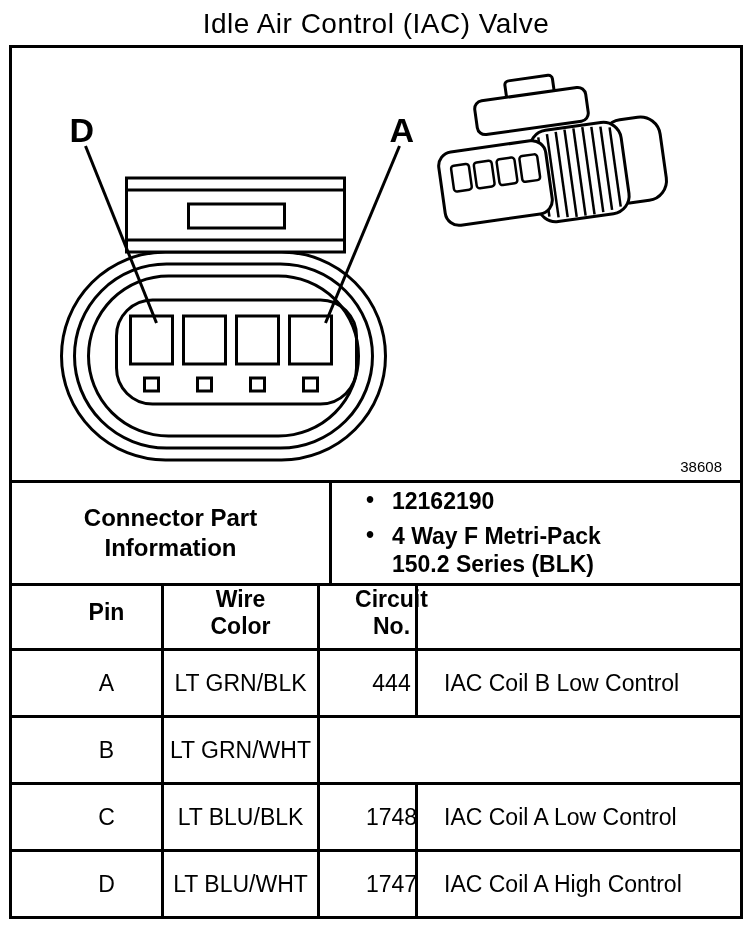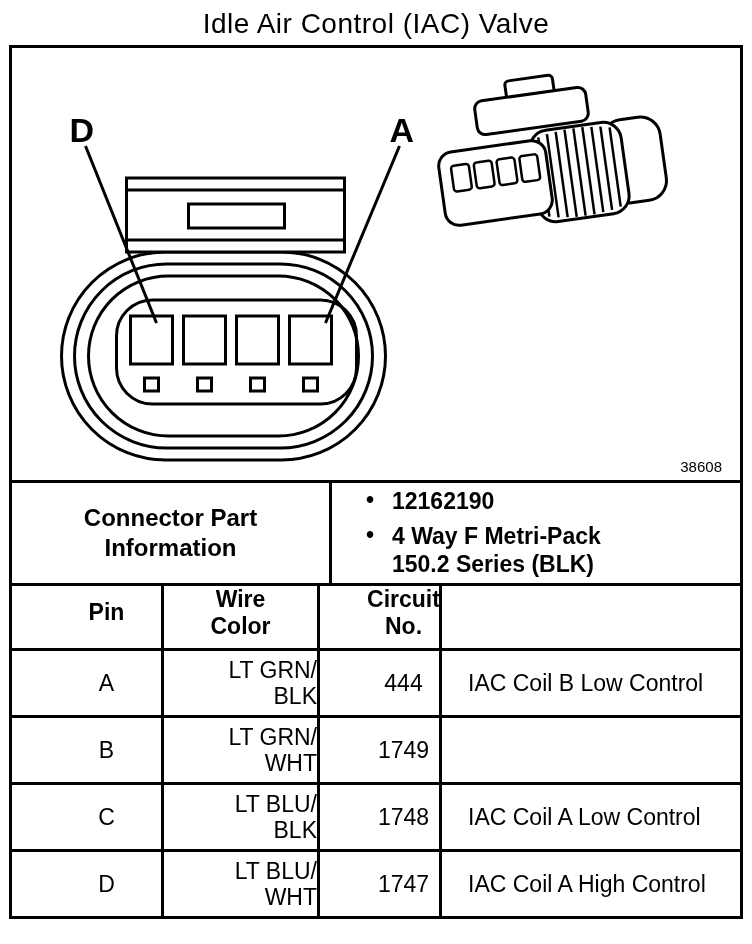--- a/index.html
+++ b/index.html
@@ -66,31 +66,31 @@
   }
   .data-row {
     display: flex;
     height: 67px;
     border-bottom: 3px solid #000;
     font-size: 23px; line-height: 1.15;
   }
   .data-row:last-child { border-bottom: none; height: 64px; }
   .col-pin     { width: 112px; border-right: 3px solid #000; margin-left: 40px; }
   .col-wire    { width: 156px; border-right: 3px solid #000; }
-  .col-circuit { width: 122px; border-right: 3px solid #000; padding-left: 48px; }
+  .col-circuit { width: 98px; border-right: 3px solid #000; padding-left: 48px; }
   .col-func    { flex: 1; }
   .hcell {
     display: flex; flex-direction: column;
     justify-content: center; align-items: center;
     text-align: center; padding-bottom: 9px;
   }
   .ccell { display: flex; align-items: center; justify-content: center; }
   .wcell {
-    display: flex; flex-direction: column;
-    align-items: flex-end; justify-content: center; text-align: center;
+    display: flex; 
+    align-items: center; justify-content: center; text-align: center;
   }
   .fcell { display: flex; align-items: center; justify-content: flex-start; padding-left: 26px; }
 </style>
 </head>
 <body>
 
 <div class="page-title">Idle Air Control (IAC) Valve</div>
 
 <div class="main-box">
 
@@ -201,21 +201,20 @@
     <div class="col-circuit ccell">444</div>
     <div class="col-func fcell">IAC Coil B Low Control</div>
   </div>
 
   <div class="data-row">
     <div class="col-pin ccell">B</div>
     <div class="col-wire wcell">
       <span>LT GRN/</span>
       <span>WHT</span>
     </div>
-    <div class="col-circuit ccell">1749</div>
   </div>
 
   <div class="data-row">
     <div class="col-pin ccell">C</div>
     <div class="col-wire wcell">
       <span>LT BLU/</span>
       <span>BLK</span>
     </div>
     <div class="col-circuit ccell">1748</div>
     <div class="col-func fcell">IAC Coil A Low Control</div>

